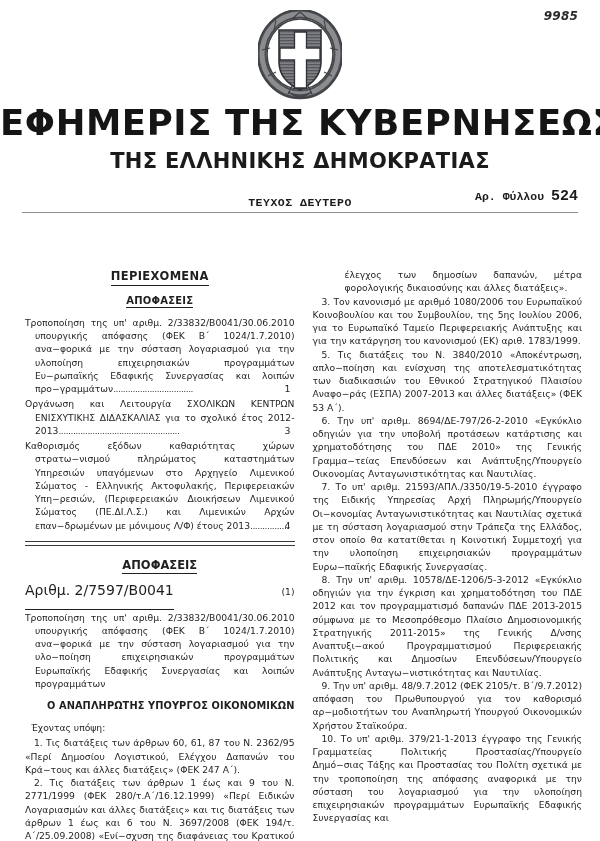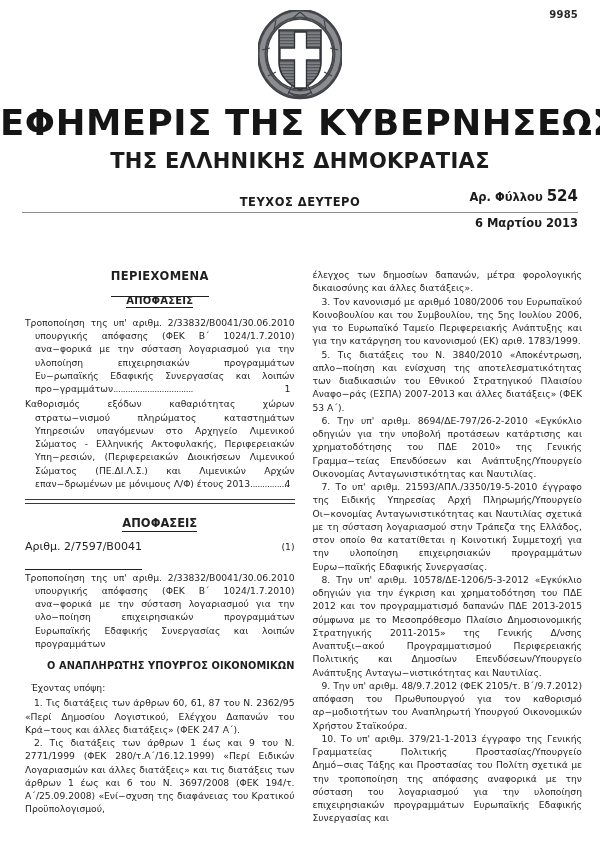--- a/index.html
+++ b/index.html
@@ -21,24 +21,25 @@
     position: absolute;
     inset: 0;
     padding: 0;
   }
 
   
   .page-number {
     position: absolute;
     top: 9px;
     right: 22px;
-    font-size: 10px;
+    font-size: 12px;
     font-weight: 600;
     letter-spacing: 0.2px;
     color: #2a2a2a;
+    font-style: italic;
   }
 
   
   .emblem-wrap {
     padding-top: 10px;
     display: flex;
     justify-content: center;
   }
   .emblem {
     width: 84px;
@@ -69,20 +70,21 @@
   }
 
   
   .issue-bar {
     margin: 18px 22px 0 22px;
     display: flex;
     align-items: flex-end;
     justify-content: center;
     position: relative;
     height: 18px;
+    font-family: Liberation Mono, monospace;
   }
   .issue-type {
     font-size: 11.5px;
     font-weight: bold;
     letter-spacing: 0.5px;
     color: #1b1b1b;
   }
   .issue-number {
     position: absolute;
     right: 0;
@@ -126,21 +128,21 @@
 
   .section-title {
     text-align: center;
     font-size: 11.5px;
     font-weight: bold;
     letter-spacing: 0.3px;
     margin: 0 0 9px 0;
   }
   .section-title span {
     border-bottom: 1.2px solid #1f1f1f;
-    padding-bottom: 13px;
+    padding-bottom: 2px;
   }
   .subsection-title {
     text-align: center;
     font-size: 10px;
     font-weight: bold;
     letter-spacing: 0.2px;
     margin: 0 0 8px 0;
   }
   .subsection-title span {
     border-bottom: 1.1px solid #1f1f1f;
@@ -185,23 +187,23 @@
     border-bottom: 1.2px solid #1f1f1f;
     padding-bottom: 1px;
   }
   .decision-num-row {
     display: flex;
     justify-content: space-between;
     align-items: baseline;
     margin-bottom: 1px;
   }
   .decision-num {
-    font-size: 11px;
+    font-size: 14px;
     border-bottom: 1px solid #1f1f1f;
-    padding-bottom: 14px;
+    padding-bottom: 8px;
     text-align: right;
   }
   .decision-marker {
     font-size: 9.2px;
   }
   .decision-title {
     text-align: justify;
     padding-left: 10px;
     text-indent: -10px;
     margin-bottom: 9px;
@@ -217,20 +219,21 @@
     margin: 0 0 2px 6px;
   }
   p.body-para {
     margin: 0;
     text-align: justify;
     text-indent: 9px;
     hyphens: manual;
   }
   p.body-para.no-indent {
     text-indent: 0;
+    margin-left: 32px;
   }
 </style>
 </head>
 <body>
 
 <div class="page">
 
   <div class="page-number">9985</div>
 
   <div class="emblem-wrap">
@@ -266,32 +269,34 @@
   <div class="masthead">
     <div class="masthead-title">ΕΦΗΜΕΡΙΣ ΤΗΣ ΚΥΒΕΡΝΗΣΕΩΣ</div>
     <div class="masthead-subtitle">ΤΗΣ ΕΛΛΗΝΙΚΗΣ ΔΗΜΟΚΡΑΤΙΑΣ</div>
   </div>
 
   <div class="issue-bar">
     <div class="issue-type">ΤΕΥΧΟΣ ΔΕΥΤΕΡΟ</div>
     <div class="issue-number"><span>Αρ. Φύλλου</span> <span class="big">524</span></div>
   </div>
   <div class="rule-main"></div>
-  <div class="issue-date">6 Μαρτίου 2013</div>
 
   <div class="columns">
 
     <div class="col">
 
       <div class="section-title"><span>ΠΕΡΙΕΧΟΜΕΝΑ</span></div>
       <div class="subsection-title"><span>ΑΠΟΦΑΣΕΙΣ</span></div>
 
       <div class="toc">
         <div class="toc-entry-inline">
           <span>Τροποποίηση της υπ' αριθμ. 2/33832/Β0041/30.06.2010 υπουργικής απόφασης (ΦΕΚ Β΄ 1024/1.7.2010) ανα−φορικά με την σύσταση λογαριασμού για την υλοποίηση επιχειρησιακών προγραμμάτων Ευ−ρωπαϊκής Εδαφικής Συνεργασίας και λοιπών προ−γραμμάτων</span><span class="toc-leader">.................................</span><span class="toc-num">1</span>
+        </div>
+        <div class="toc-entry-inline">
+          <span>Οργάνωση και Λειτουργία ΣΧΟΛΙΚΩΝ ΚΕΝΤΡΩΝ ΕΝΙΣΧΥΤΙΚΗΣ ΔΙΔΑΣΚΑΛΙΑΣ για το σχολικό έτος 2012-2013</span><span class="toc-leader">..................................................</span><span class="toc-num">3</span>
         </div>
         <div class="toc-entry-inline">
           <span>Καθορισμός εξόδων καθαριότητας χώρων στρατω−νισμού πληρώματος καταστημάτων Υπηρεσιών υπαγόμενων στο Αρχηγείο Λιμενικού Σώματος - Ελληνικής Ακτοφυλακής, Περιφερειακών Υπη−ρεσιών, (Περιφερειακών Διοικήσεων Λιμενικού Σώματος (ΠΕ.ΔΙ.Λ.Σ.) και Λιμενικών Αρχών επαν−δρωμένων με μόνιμους Λ/Φ) έτους 2013</span><span class="toc-leader">................</span><span class="toc-num">4</span>
         </div>
       </div>
 
       <div class="double-rule"></div>
 
       <div class="decisions-head"><span>ΑΠΟΦΑΣΕΙΣ</span></div>
 

